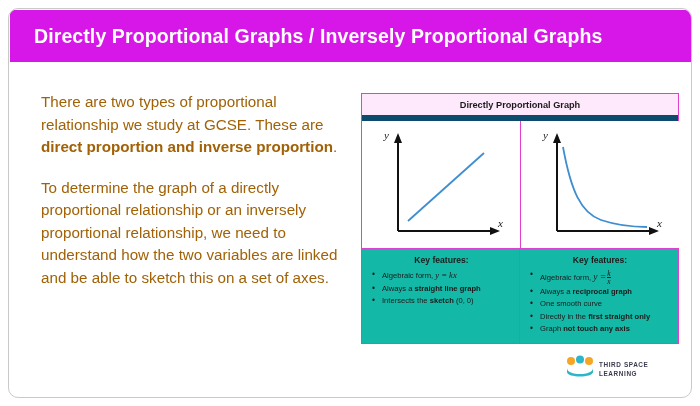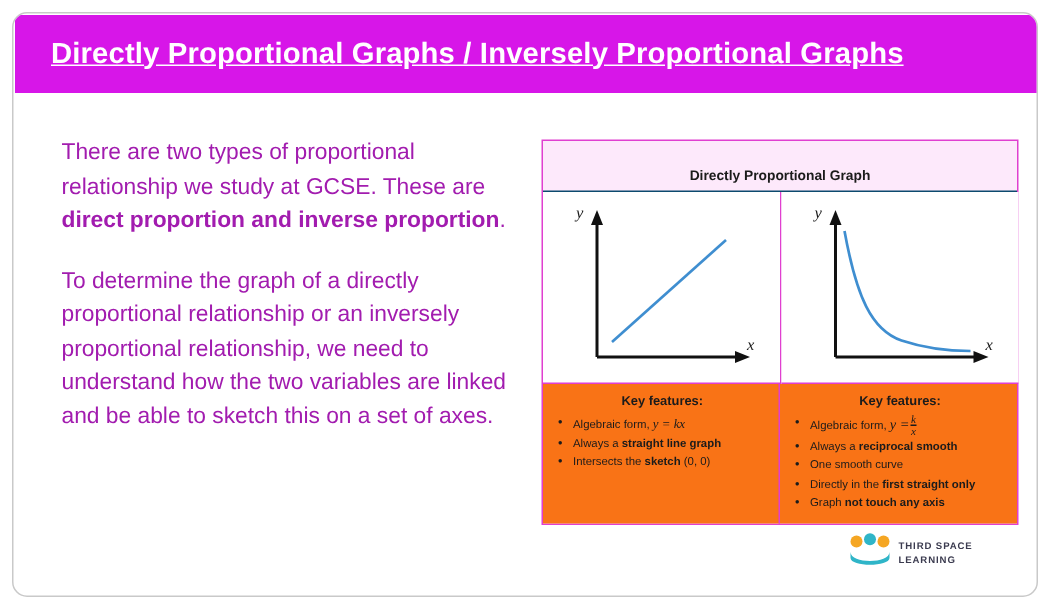--- a/index.html
+++ b/index.html
@@ -35,30 +35,29 @@
     display: flex;
     align-items: center;
     padding-left: 24px;
     box-sizing: border-box;
   }
   .banner-title {
     color: #ffffff;
     font-size: 19.5px;
     font-weight: bold;
     letter-spacing: 0.1px;
-    text-decoration: underline;
   }
   .body-text {
     position: absolute;
     left: 32px;
     top: 82px;
     width: 300px;
     font-size: 15.2px;
     line-height: 1.48;
-    color: #a21caf;
+    color: #a16207;
   }
   .body-text p {
     margin: 0 0 18px 0;
   }
   .body-text b {
     font-weight: bold;
   }
 
   
   .table {
@@ -70,47 +69,47 @@
     box-sizing: border-box;
     background: #ffffff;
   }
   .trow {
     display: flex;
   }
   .thead-cell {
     flex: 1 1 50%;
     background: #fde9fb;
     border-right: 1px solid #e03fd0;
-    border-bottom: 1px solid #0c4a6e;
+    border-bottom: 6px solid #0c4a6e;
     box-sizing: border-box;
     text-align: center;
     font-size: 9.2px;
     font-weight: bold;
     color: #1b1b1b;
-    padding: 18px 2px 5px 2px;
+    padding: 6px 2px 5px 2px;
   }
   .thead-cell:last-child { border-right: none; }
 
   .graph-cell {
     flex: 1 1 50%;
     border-right: 1px solid #e03fd0;
     border-bottom: 1px solid #e03fd0;
     box-sizing: border-box;
     height: 128px;
     position: relative;
     background: #ffffff;
   }
   .graph-cell:last-child { border-right: none; }
 
   .feat-cell {
     flex: 1 1 50%;
     border-right: 1px solid #e03fd0;
     box-sizing: border-box;
     padding: 6px 4px 8px 6px;
-    background: #f97316;
+    background: #14b8a6;
     min-height: 92px;
   }
   .feat-cell:last-child { border-right: none; }
   .feat-title {
     text-align: center;
     font-size: 8.6px;
     font-weight: bold;
     color: #1b1b1b;
     margin-bottom: 4px;
   }
@@ -243,21 +242,21 @@
         </ul>
       </div>
 
       <div class="feat-cell">
         <div class="feat-title">Key features:</div>
         <ul class="feat-list">
           <li><span>Algebraic form,  </span><span class="mth-up">y =</span><span class="frac">
                 <span class="num">k</span>
                 <span class="den">x</span>
               </span></li>
-          <li><span>Always a </span><b>reciprocal smooth</b></li>
+          <li><span>Always a </span><b>reciprocal graph</b></li>
           <li><span>One smooth curve</span></li>
           <li><span>Directly in the </span><b>first straight only</b></li>
           <li><span>Graph </span><b>not touch any axis</b></li>
         </ul>
       </div>
 
     </div>
 
   </div>
 

